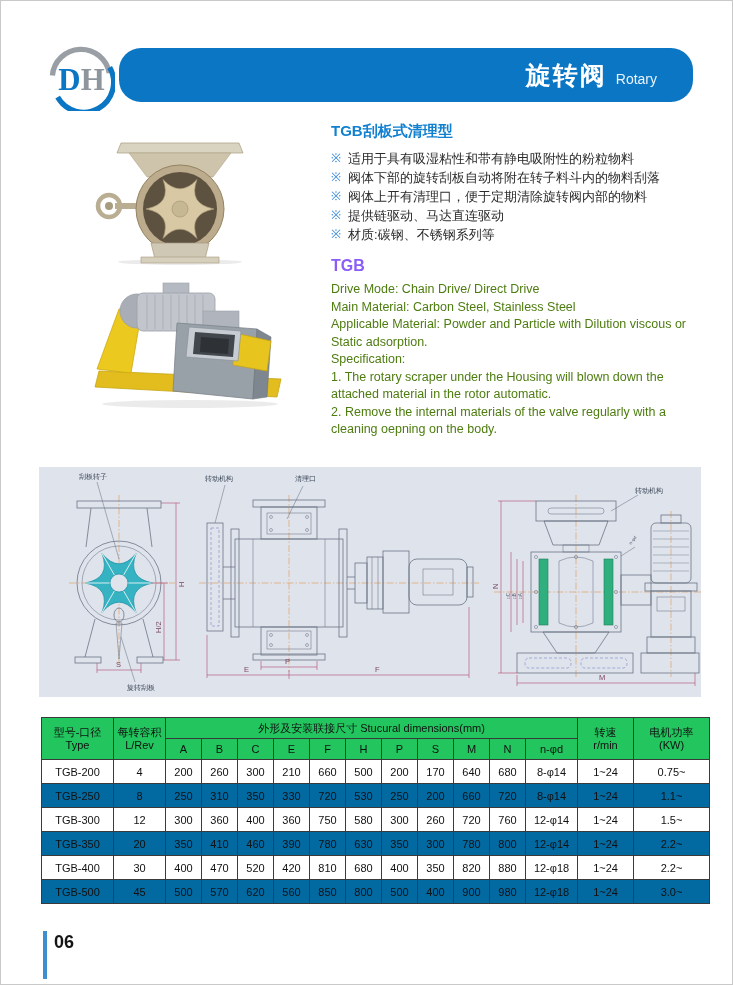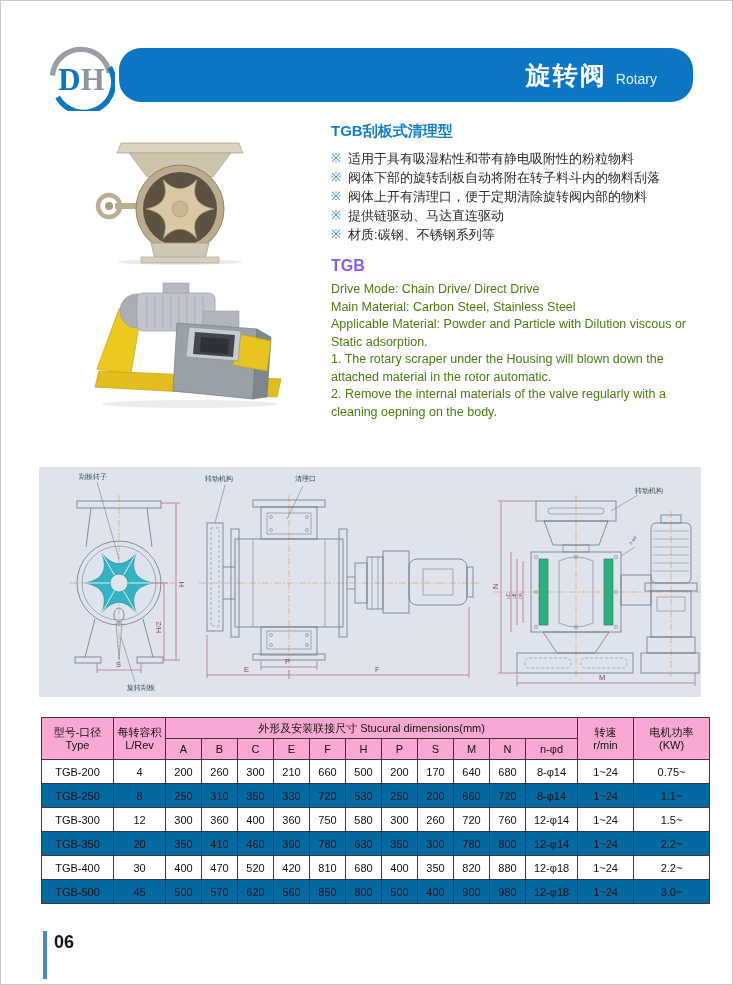--- a/index.html
+++ b/index.html
@@ -44,21 +44,21 @@
   .dimt{fill:#7c4460;font-size:7.5px;}
   .tiny{fill:#555e6e;font-size:4.5px;}
   .cyan{fill:#35b3c3;stroke:#1d8fa0;stroke-width:0.7;}
   .grn{fill:#2fae7e;stroke:#1f7f5c;stroke-width:0.6;}
 
   
   .spec-table{position:absolute;left:40px;top:716px;}
   table{border-collapse:collapse;table-layout:fixed;width:668px;border:1.5px solid #222;}
   th,td{border:1px solid #3a3a3a;text-align:center;vertical-align:middle;
         font-size:11px;font-weight:normal;color:#111;padding:0;}
-  thead tr{height:21px;background:#f9a8d4;}
+  thead tr{height:21px;background:#22c55e;}
   tbody tr{height:24px;background:#fff;}
   tbody tr.alt{background:#0369a1;}
   .hd2{line-height:13px;}
   col.c-model{width:72px;} col.c-vol{width:52px;} col.c-dim{width:36px;}
   col.c-nphid{width:52px;} col.c-speed{width:56px;} col.c-power{width:76px;}
 
   
   .footer-bar{position:absolute;left:42px;top:930px;width:4px;height:48px;background:#3f8fd0;}
   .page-number{position:absolute;left:53px;top:931px;font-family:Liberation Sans, sans-serif;
                font-weight:bold;font-size:18px;color:#141414;}
@@ -151,20 +151,21 @@
           <span class="marker">※</span>
           <span>材质:碳钢、不锈钢系列等</span>
         </div>
       </div>
     <div class="model-title">TGB</div>
     <div>
         <div class="spec-line">Drive Mode: Chain Drive/ Direct Drive</div>
         <div class="spec-line">Main Material: Carbon Steel, Stainless Steel</div>
         <div class="spec-line">Applicable Material: Powder and Particle with Dilution viscous or</div>
         <div class="spec-line">Static adsorption.</div>
+        <div class="spec-line">Specification:</div>
         <div class="spec-line">1. The rotary scraper under the Housing will blown down the</div>
         <div class="spec-line">attached material in the rotor automatic.</div>
         <div class="spec-line">2. Remove the internal materials of the valve regularly with a</div>
         <div class="spec-line">cleaning oepning on the body.</div>
       </div>
   </div>
 
   <div class="drawing-panel">
     <svg width="662" height="230" viewBox="0 0 662 230">
 

